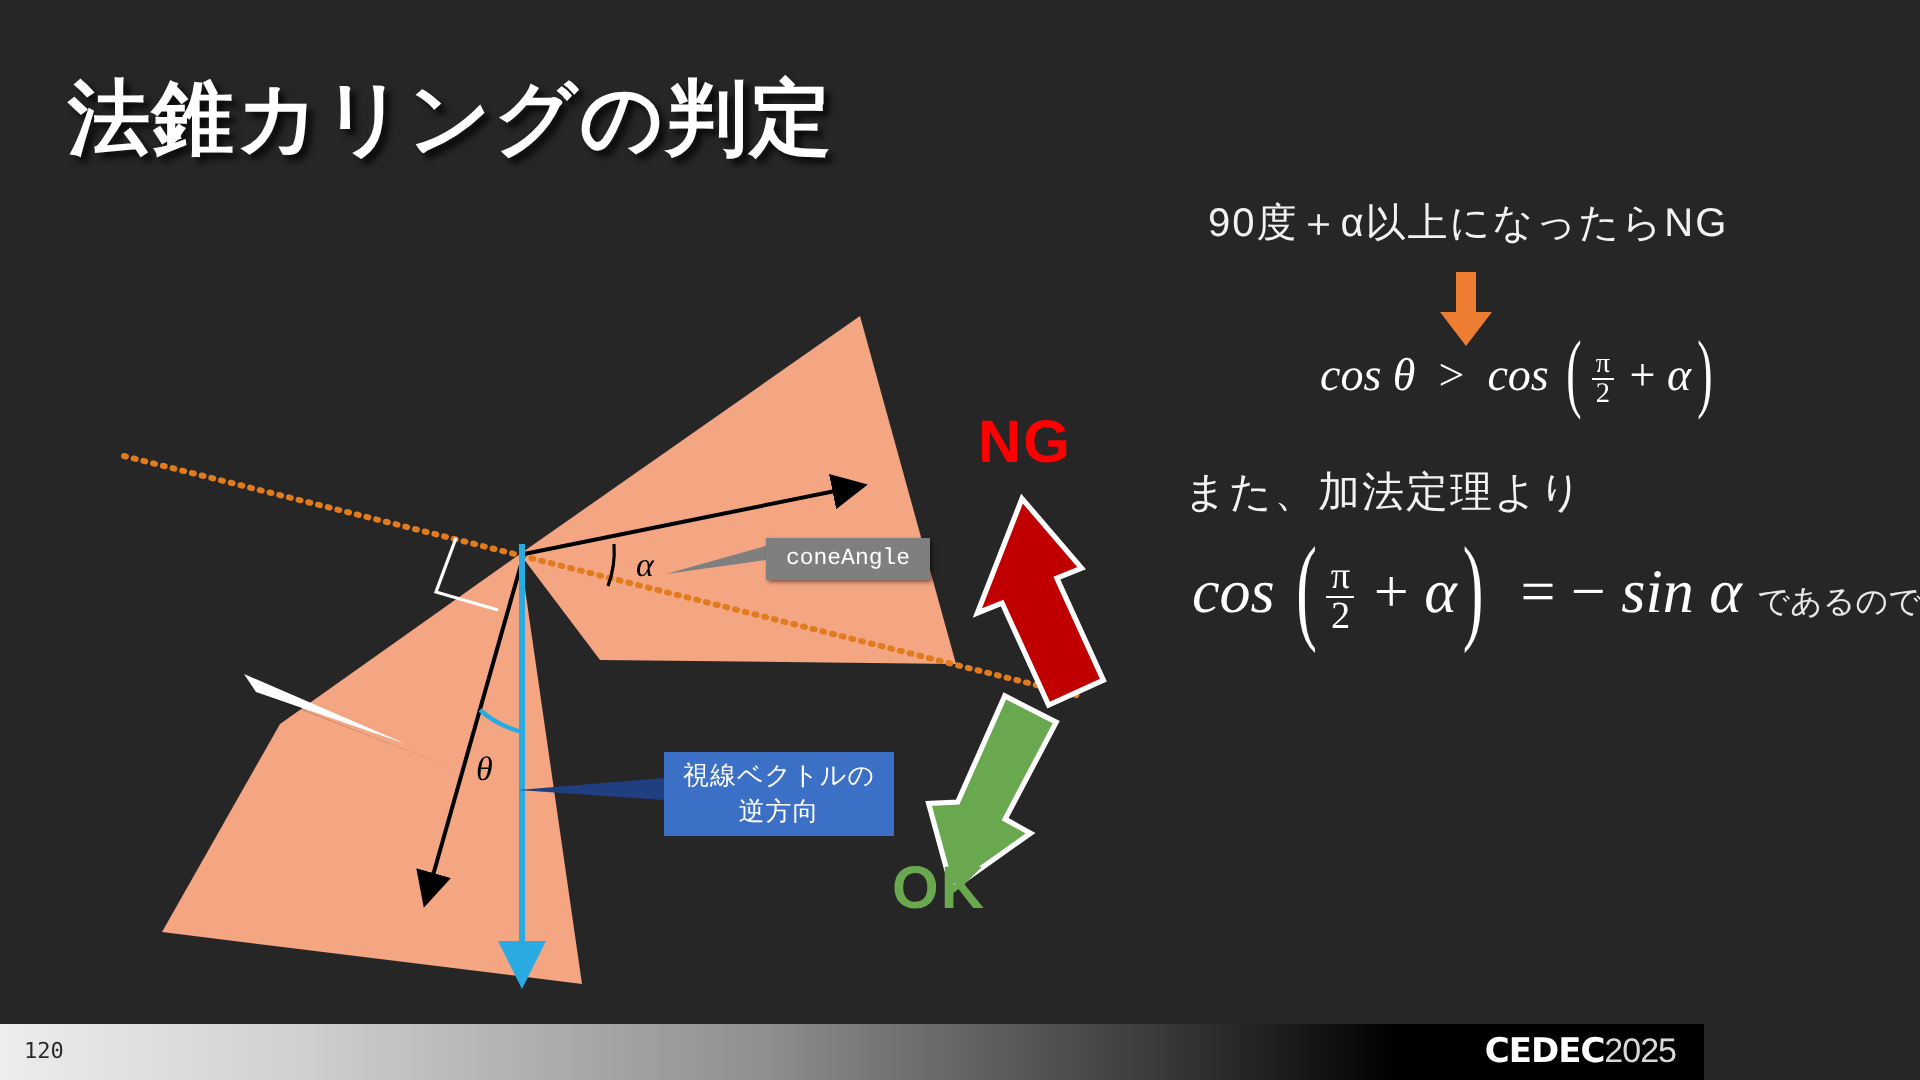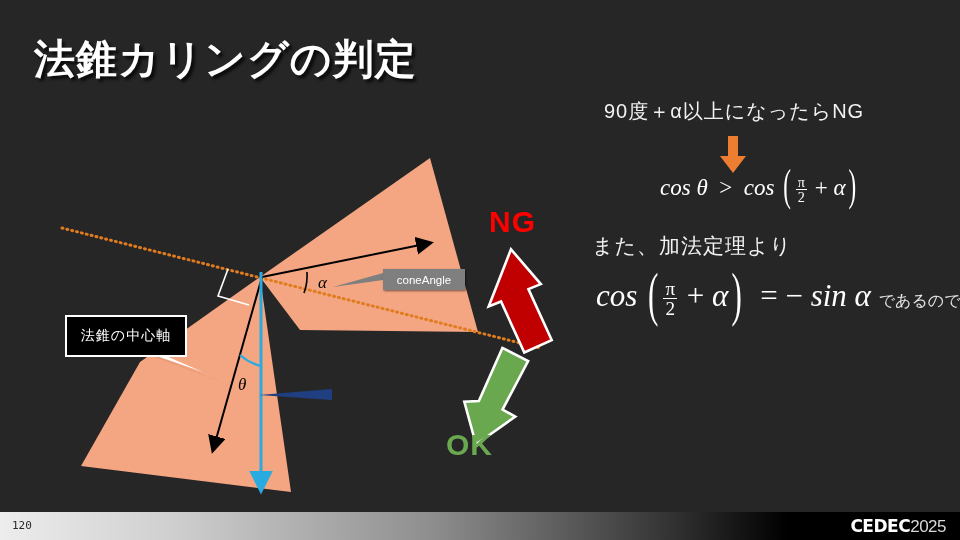--- a/index.html
+++ b/index.html
@@ -67,32 +67,32 @@
   
   .callout{position:absolute;display:flex;align-items:center;justify-content:center;text-align:center;}
   #axis-box{
     left:65px;top:315px;width:118px;height:38px;
     background:#000;border:2px solid #ffffff;
     color:#ffffff;font-size:14px;letter-spacing:1px;
   }
   #coneangle-box{
     left:383px;top:269px;width:82px;height:21px;
     background:#7f7f7f;color:#ffffff;
-    font-family:Liberation Sans, sans-serif;font-size:11.5px;
+    font-family:Liberation Mono, monospace;font-size:11.5px;
     box-shadow:1px 1px 2px rgba(0,0,0,.5);
   }
   #view-box{
     left:332px;top:376px;width:115px;height:42px;
     background:#3c6fc6;color:#ffffff;font-size:13px;line-height:1.35;
     flex-direction:column;letter-spacing:.5px;
   }
 
   
   #footer{
-    position:absolute;left:0;bottom:0;width:960px;height:28px;
+    position:absolute;left:0;bottom:0;width:852px;height:28px;
     background:linear-gradient(to right,#ededed 0%,#cfcfcf 18%,#8e8e8e 45%,#3a3a3a 68%,#000000 82%,#000000 100%);
   }
   #pagenum{position:absolute;left:12px;top:7px;font-size:11px;color:#2b2b2b;
            font-family:"DejaVu Sans Mono","Liberation Mono",monospace;}
   #logo{position:absolute;right:14px;top:4px;font-size:17px;letter-spacing:-.5px;white-space:nowrap;}
   #logo .b{color:#ffffff;font-weight:bold;font-family:"DejaVu Sans","Liberation Sans",sans-serif;}
   #logo .y{color:#d8d8d8;font-weight:normal;}
 </style>
 </head>
 <body>
@@ -146,28 +146,29 @@
       <polygon points="519,249 543,288 530,291 545,345 516,353 501,299 488,302" fill="#C00000" stroke="#ffffff" stroke-width="2.6" transform="rotate(-9 517,300)"></polygon>
     </g>
 
     <g>
       <polygon points="491,348 519,355 505,408 519,412 487,448 466,409 480,405" fill="#6AA84F" stroke="#ffffff" stroke-width="2.6" transform="rotate(13 497,398)"></polygon>
     </g>
   </svg>
 
   <div id="title">法錐カリングの判定</div>
 
-  <div class="callout" id="axis-box">
-    <span>法錐の中心軸</span>
-  </div>
 
   <div class="callout" id="coneangle-box">
     <span>coneAngle</span>
   </div>
 
+  <div class="callout" id="view-box">
+    <span>視線ベクトルの</span>
+    <span>逆方向</span>
+  </div>
 
   <div id="ng-label">NG</div>
   <div id="ok-label">OK</div>
 
   <div class="rtext" id="ng-cond">90度＋α以上になったらNG</div>
 
   <svg id="orange-arrow" viewBox="0 0 30 38">
     <polygon points="10,0 20,0 20,20 28,20 15,37 2,20 10,20" fill="#ED7D31"></polygon>
   </svg>
 

